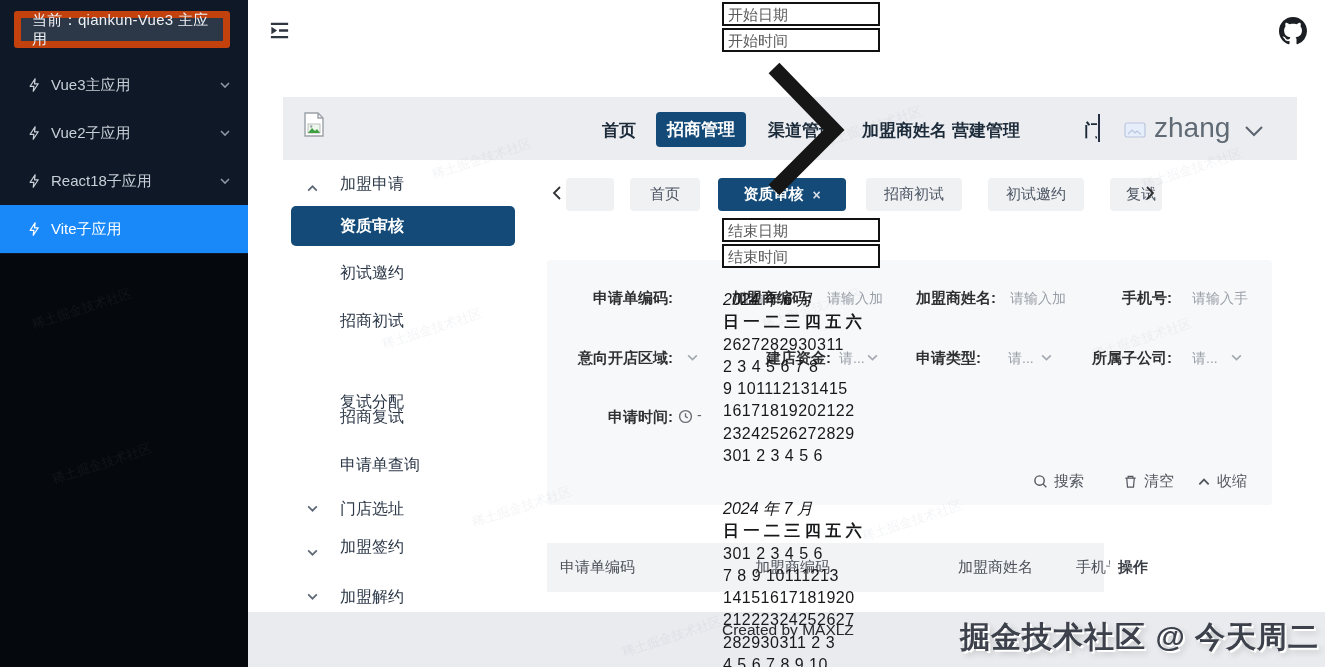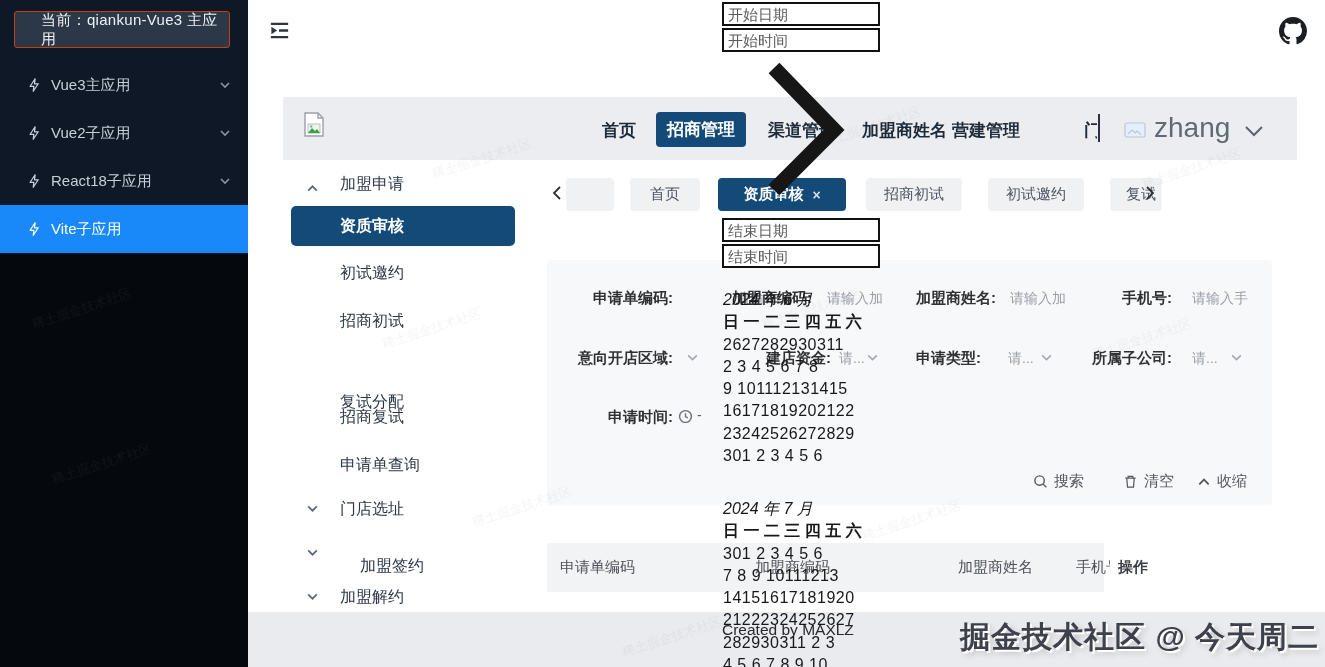--- a/index.html
+++ b/index.html
@@ -5,22 +5,22 @@
   * { margin:0; padding:0; box-sizing:border-box; }
   html,body { width:1325px; height:667px; overflow:hidden; background:#fff;
     font-family:"Liberation Sans","DejaVu Sans",sans-serif; }
   #app { position:relative; width:1325px; height:667px; background:#fff; }
   .abs { position:absolute; }
 
   
   .sidebar { left:0; top:0; width:248px; height:667px; background:#05080d; }
   .sidebar-top { left:0; top:0; width:248px; height:254px; background:#0e1826; }
   .current-badge { left:14px; top:11px; width:216px; height:37px; background:#2c3848;
-    border:1px solid #c2410c; border-radius:3px; color:#eef1f5; font-size:15px;
-    display:flex; align-items:center; padding-left:26px; letter-spacing:.3px; }
+    border:7px solid #c2410c; border-radius:3px; color:#eef1f5; font-size:15px;
+    display:flex; align-items:center; padding-left:11px; letter-spacing:.3px; }
   .side-item { left:0; width:248px; height:48px; display:flex; align-items:center;
     color:#c9cfd8; font-size:15px; }
   .side-item .bolt { margin-left:27px; margin-right:9px; color:#c9cfd8; display:flex; }
   .side-item .chev { position:absolute; right:17px; color:#8b94a3; display:flex; }
   .side-item.active { background:#1989fa; color:#fff; }
   .side-item.active .bolt { color:#fff; }
 
   
   .topbar { left:248px; top:0; width:1077px; height:62px; background:#fff; }
   .page-bg { left:248px; top:62px; width:1077px; height:550px; background:#fff; }
@@ -224,21 +224,21 @@
     <svg width="13" height="13" viewBox="0 0 12 12">
         <polyline points="2,4 6,8 10,4" fill="none" stroke="currentColor" stroke-width="1.6"></polyline>
       </svg>
   </span>
   <span class="sub-item" style="top:499px;">门店选址</span>
   <span class="sub-chev" style="top:546px;">
     <svg width="13" height="13" viewBox="0 0 12 12">
         <polyline points="2,4 6,8 10,4" fill="none" stroke="currentColor" stroke-width="1.6"></polyline>
       </svg>
   </span>
-  <span class="sub-item" style="top:556px;margin-left:20px;">加盟签约</span>
+  <span class="sub-item" style="top:537px;">加盟签约</span>
   <span class="sub-chev" style="top:590px;">
     <svg width="13" height="13" viewBox="0 0 12 12">
         <polyline points="2,4 6,8 10,4" fill="none" stroke="currentColor" stroke-width="1.6"></polyline>
       </svg>
   </span>
   <span class="sub-item" style="top:587px;">加盟解约</span>
 
   <div class="abs" style="left:549px; top:184px; color:#303133;">
     <svg width="16" height="18" viewBox="0 0 16 18">
         <polyline points="11,3 5,9 11,15" fill="none" stroke="currentColor" stroke-width="1.8"></polyline>

